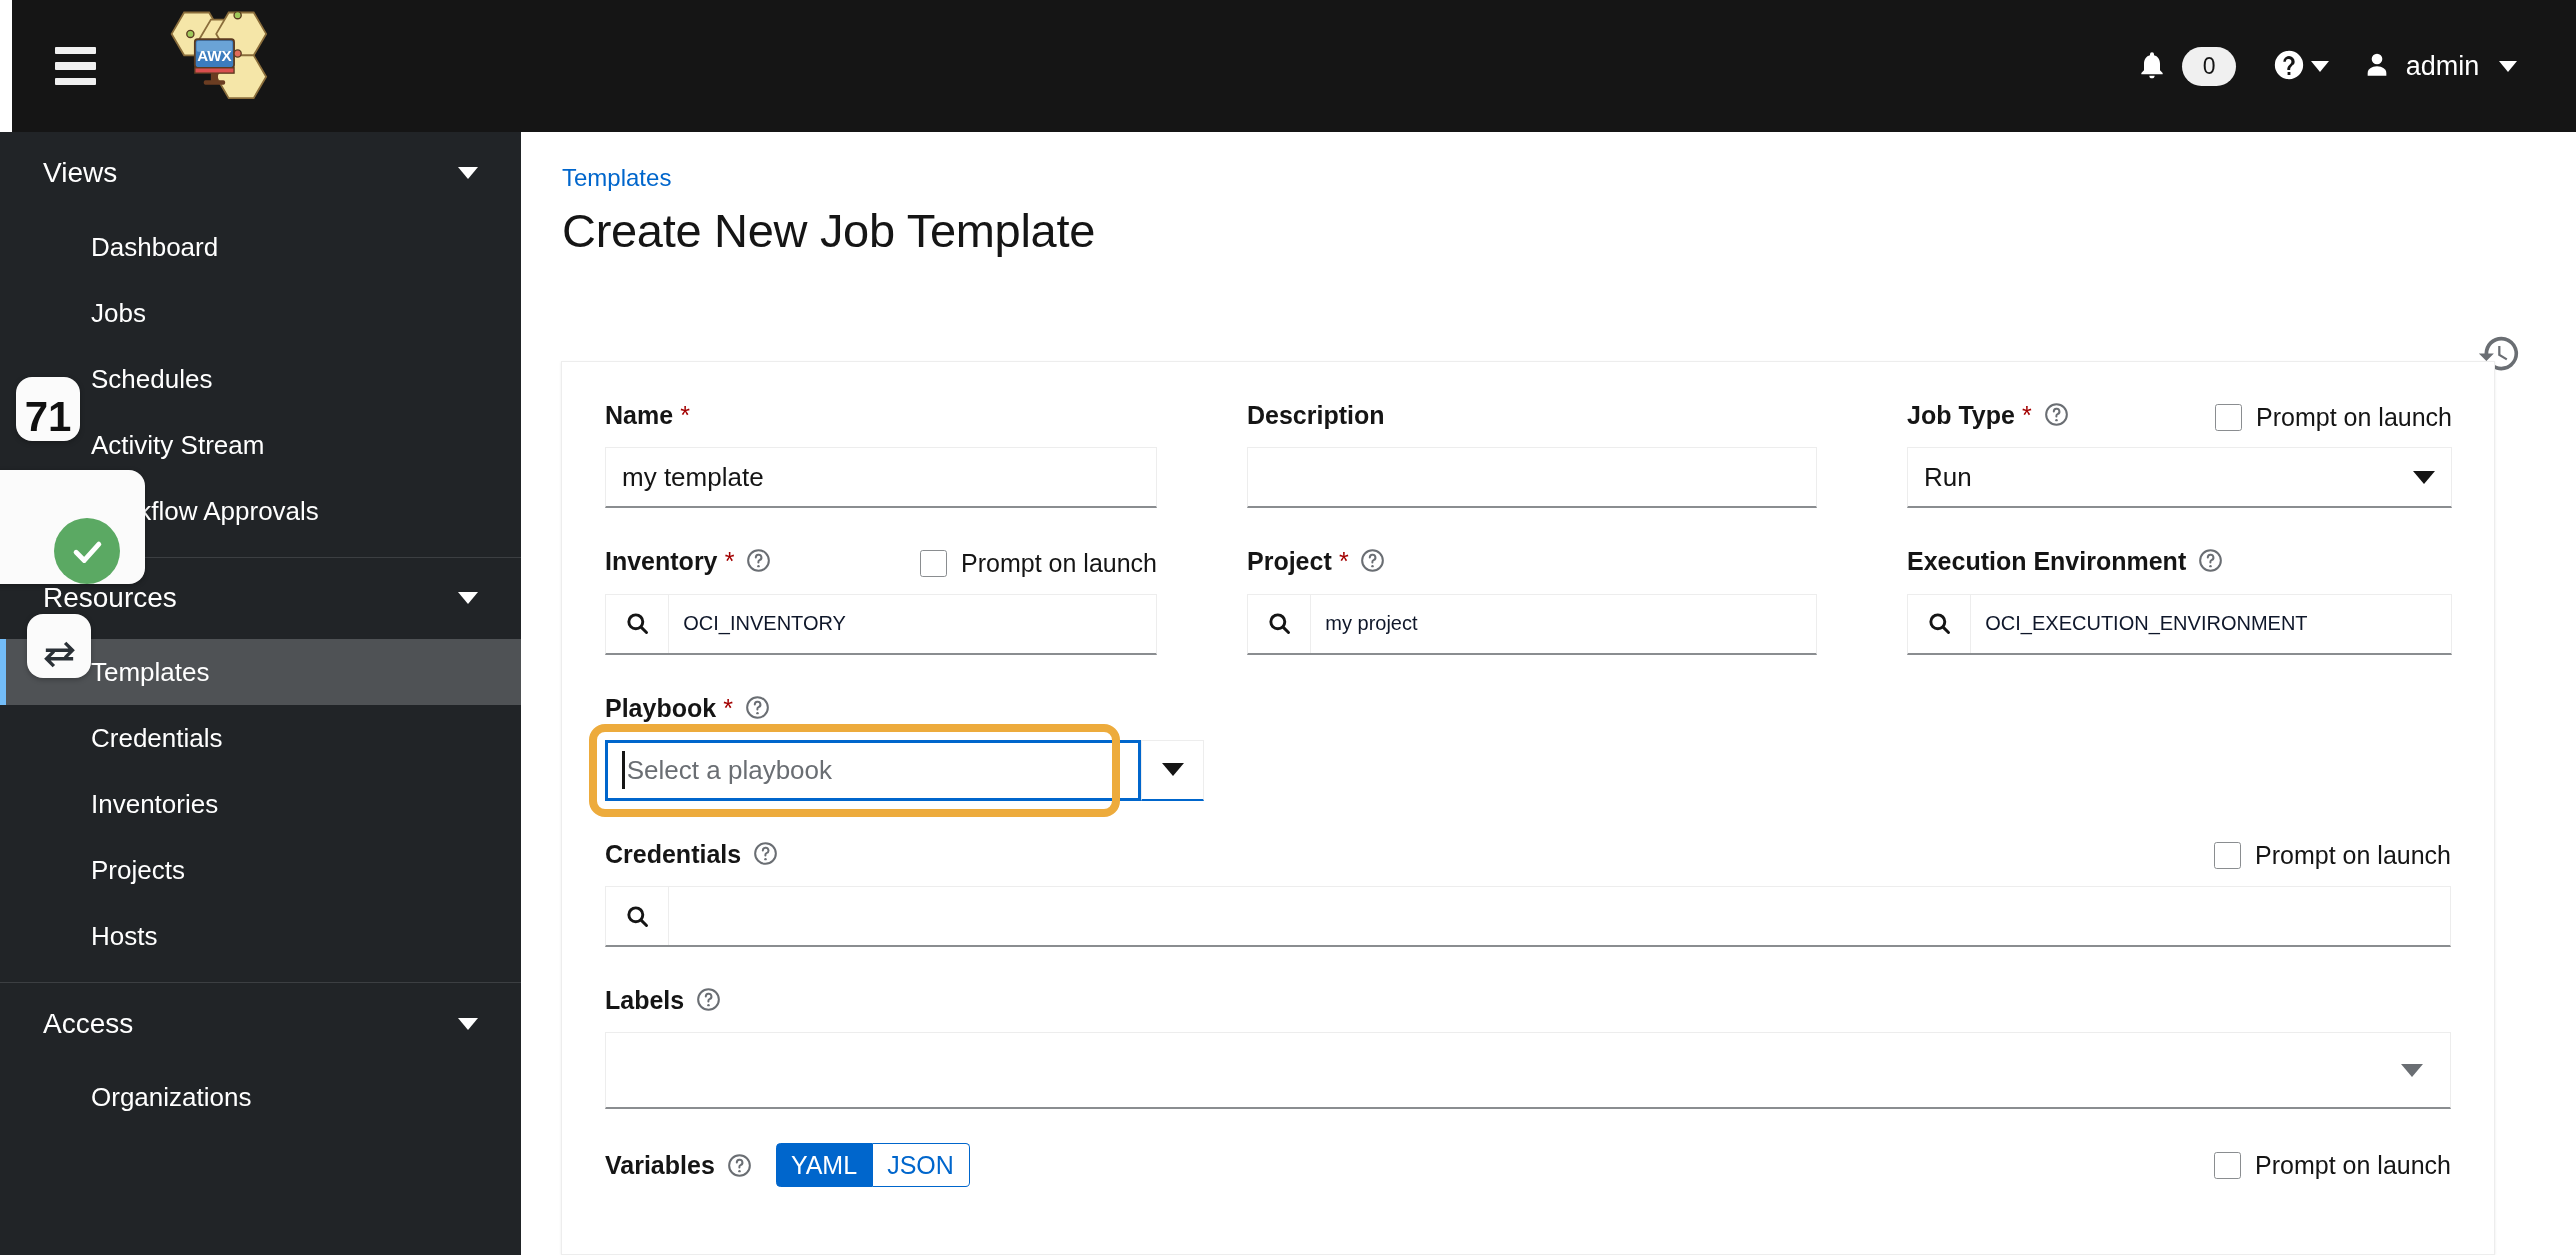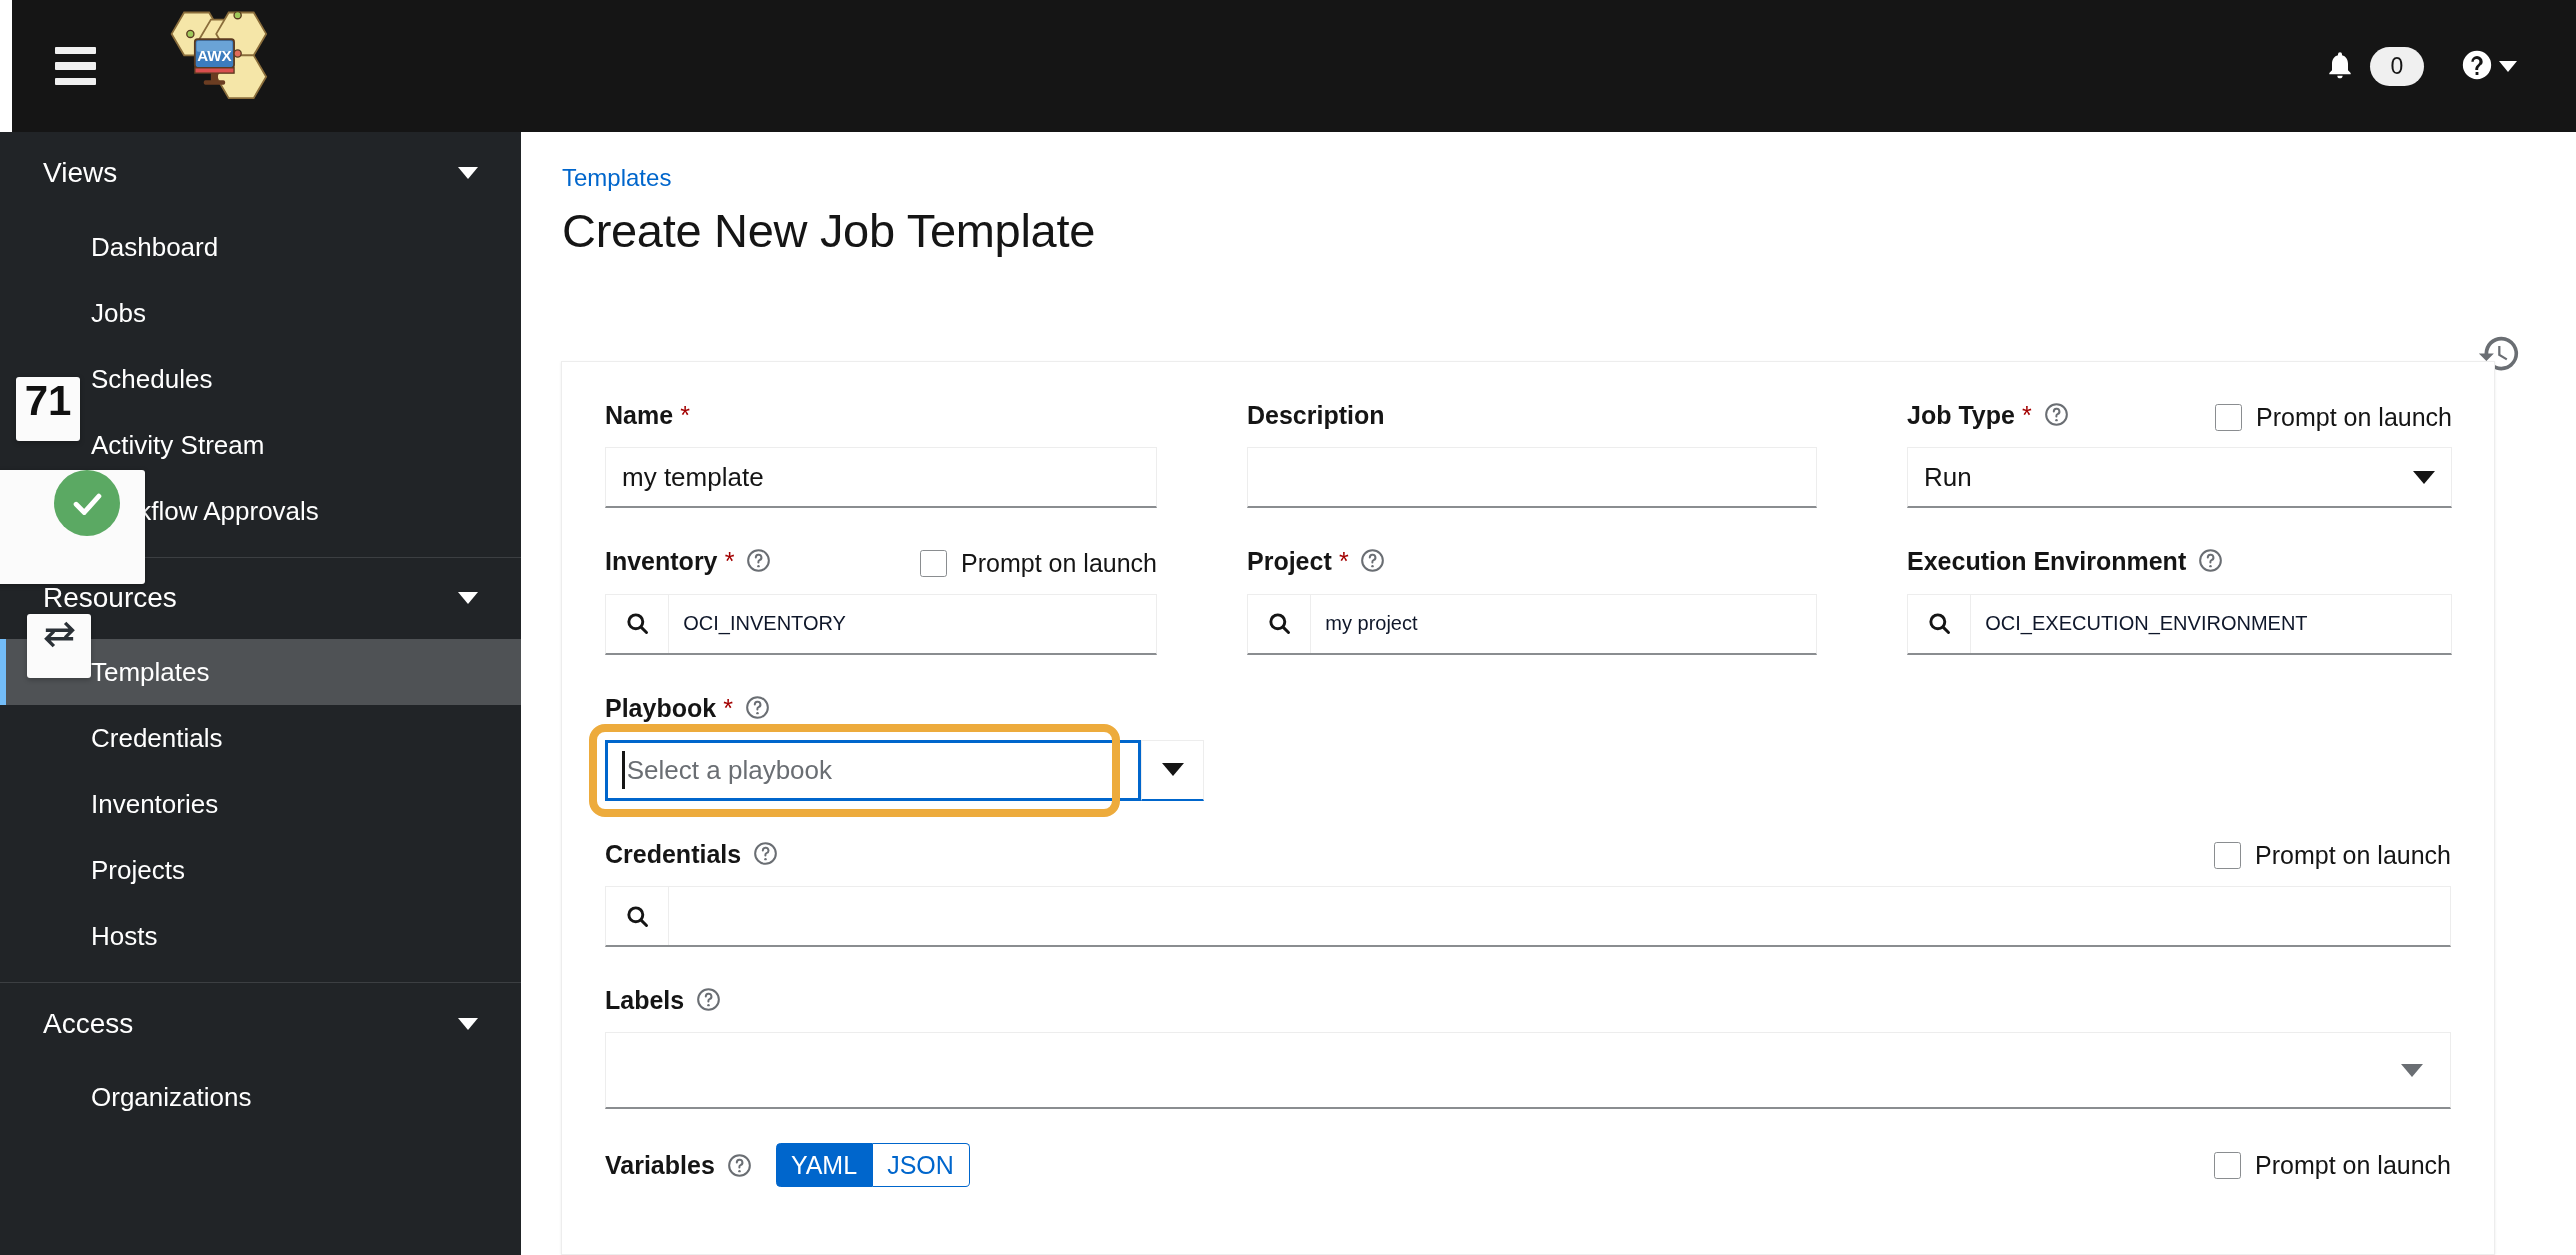--- a/index.html
+++ b/index.html
@@ -102,23 +102,23 @@
   }
   .nav-divider {
     height: 0.9px; background: #3c3f42;
     margin: 12.5px 0 0 0;
   }
 
   
   .anno {
     position: absolute;
     background: #fbfbfb;
-    border-radius: 3px;
+    border-radius: 16px;
     z-index: 60;
-    display: flex; align-items: flex-start; justify-content: center;
+    display: flex; align-items: flex-end; justify-content: center;
     box-shadow: 0 1.8px 5.4px rgba(0,0,0,.25);
   }
   .anno-num {
     left: 16px; top: 377px;
     width: 64px; height: 64px;
     font-size: 42px; font-weight: bold; color: #111;
     font-family: "Liberation Sans", sans-serif;
   }
   .anno-check {
     left: -34px; top: 470px;
@@ -391,20 +391,30 @@
 
     <div class="mh-item">
       <span>
         <svg width="34" height="34" viewBox="0 0 24 24" fill="#fff">
           <path d="M12 2a10 10 0 1 0 0 20 10 10 0 0 0 0-20zm1 17h-2v-2h2v2zm1.8-7.1l-.9.9c-.7.7-1.1 1.3-1.1 2.7h-2v-.5c0-1 .4-1.9 1.1-2.6l1.2-1.3c.4-.4.6-.9.6-1.4a2 2 0 1 0-4 0H8a4 4 0 1 1 8 0c0 .8-.3 1.6-.9 2.2z"></path>
         </svg>
       </span>
       <span class="mh-caret"></span>
     </div>
 
+    <div class="mh-item">
+      <span>
+        <svg width="32" height="34" viewBox="0 0 24 24" fill="#fff">
+          <circle cx="12" cy="7.5" r="4"></circle>
+          <path d="M12 13c-4 0-7 2.2-7 5v2h14v-2c0-2.8-3-5-7-5z"></path>
+        </svg>
+      </span>
+      <span class="user-name">admin</span>
+      <span class="mh-caret" style="margin-left:19.7px;"></span>
+    </div>
 
   </div>
 </header>
 
 <nav class="sidebar">
 
   <div class="nav-group-header">
     <span>Views</span>
     <span class="chev"></span>
   </div>

